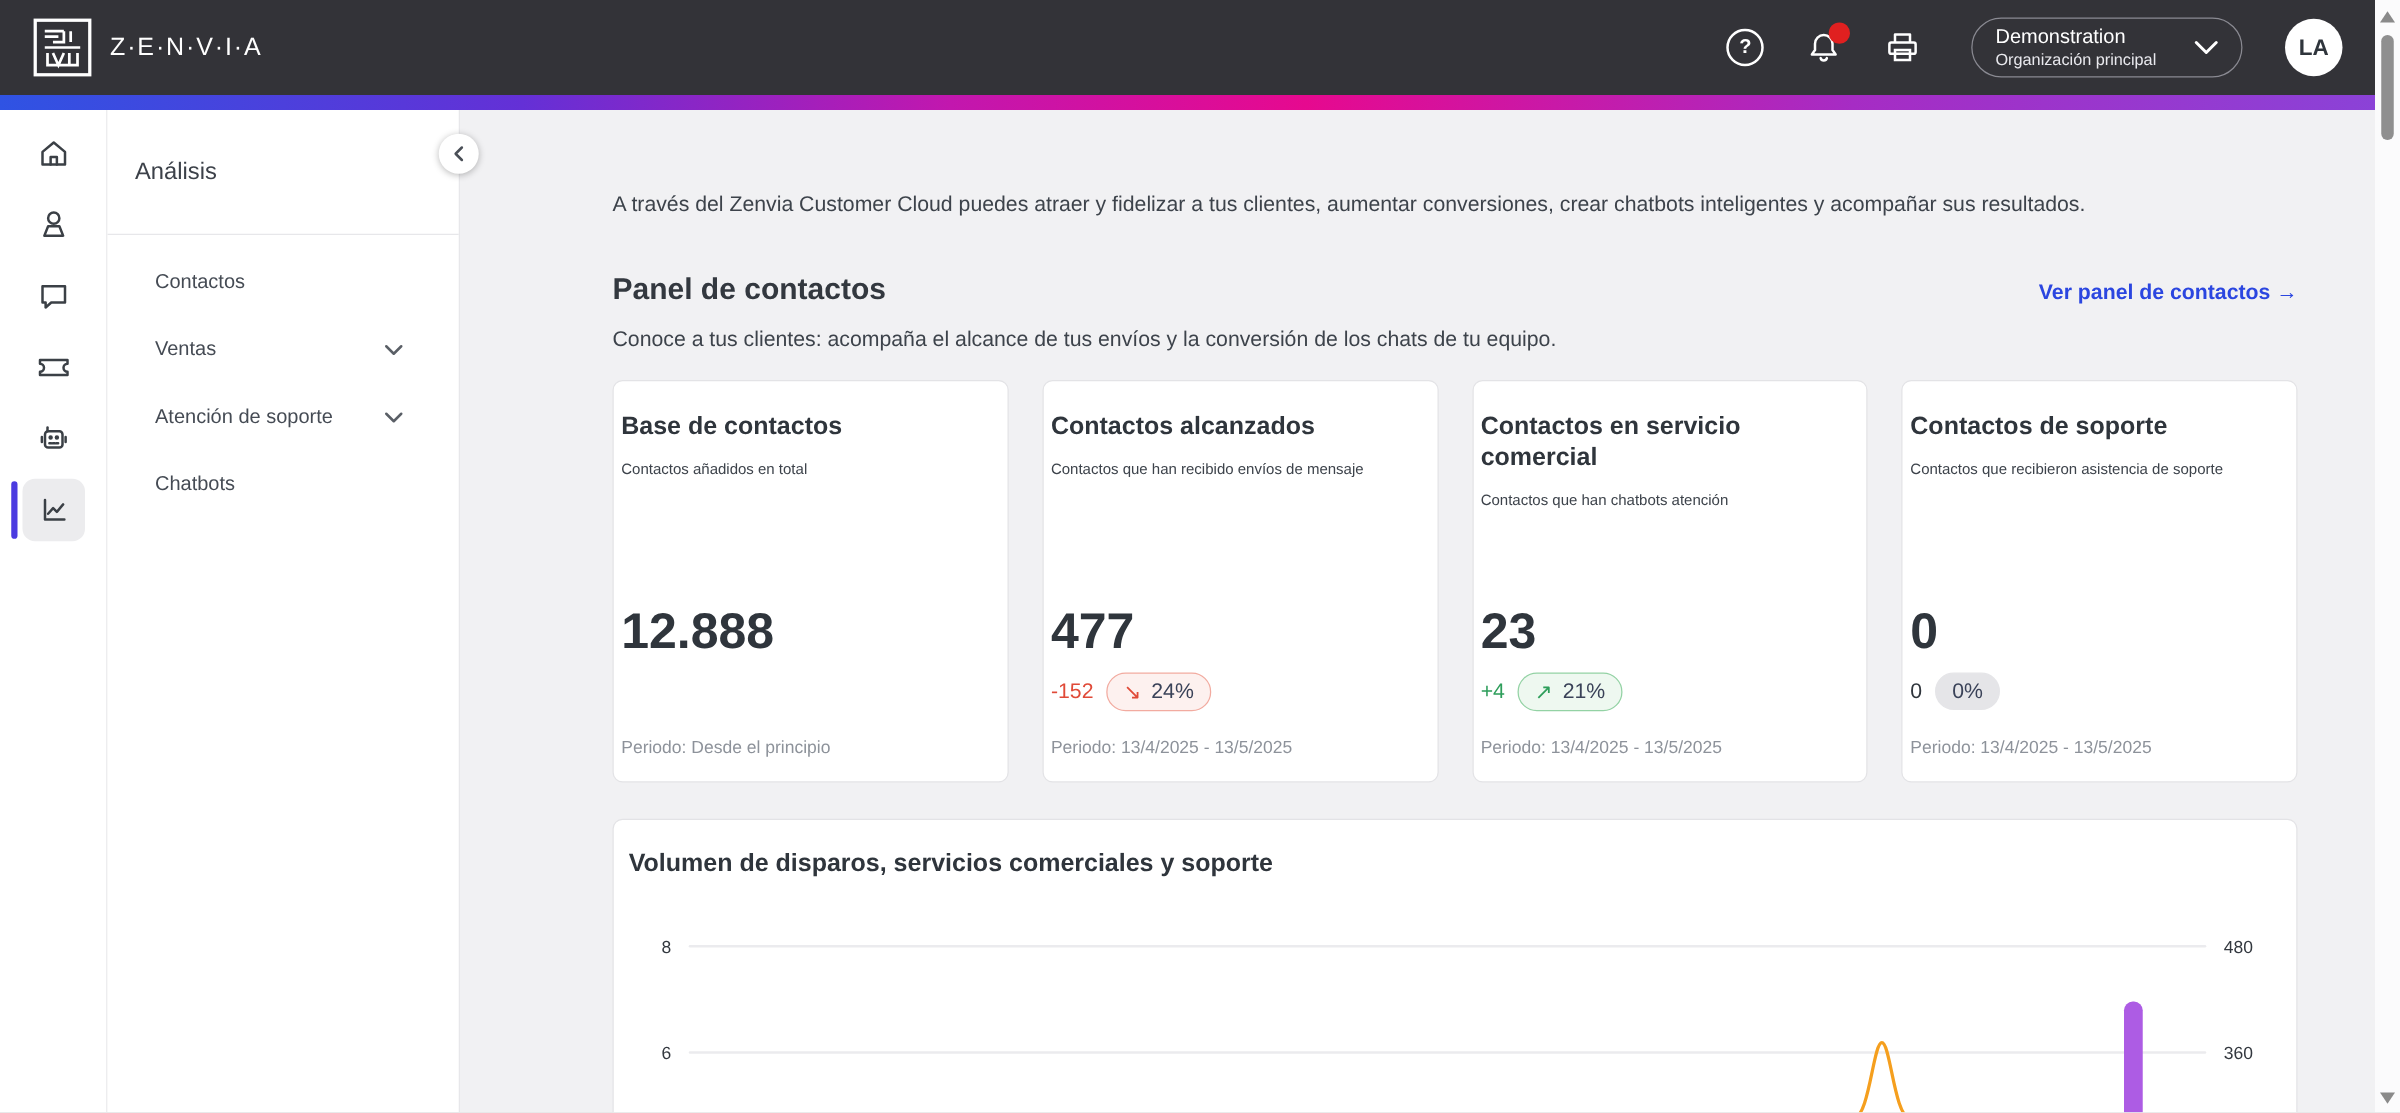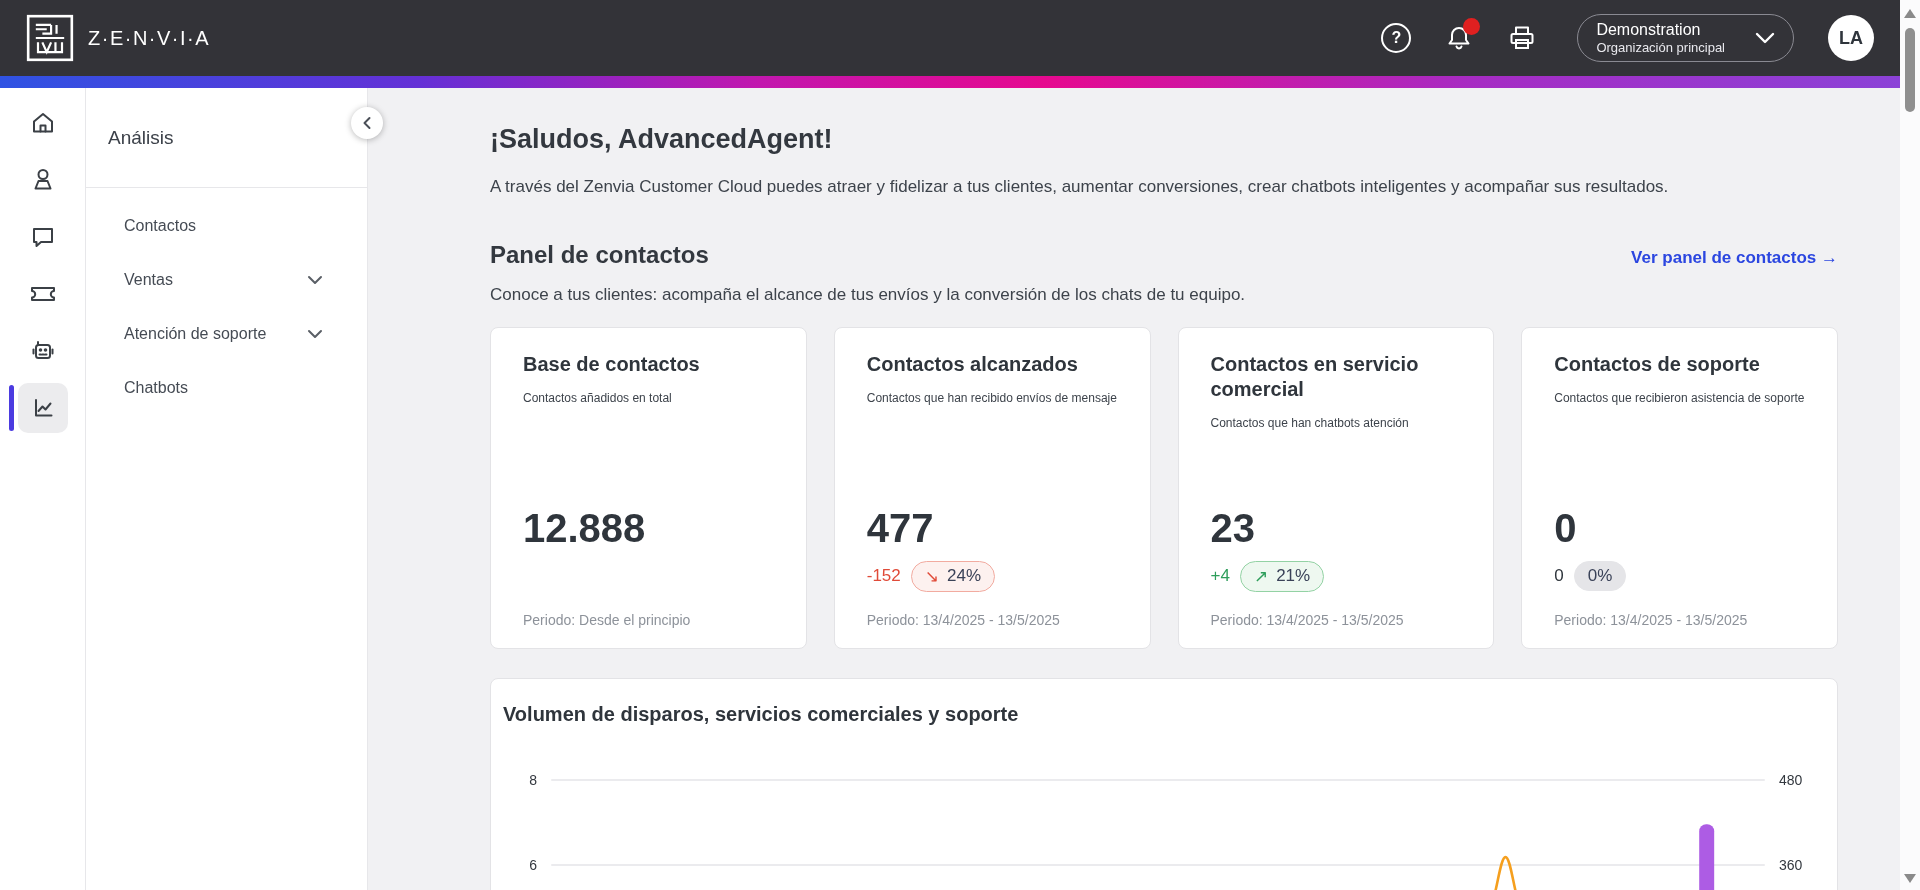--- a/index.html
+++ b/index.html
@@ -51,29 +51,29 @@
   .collapse-btn svg{stroke:#4a4f57;fill:none;stroke-width:2;stroke-linecap:round;stroke-linejoin:round;}
   .menu{padding-top:11px;}
   .menu-item{height:54px;display:flex;align-items:center;justify-content:space-between;
              padding:0 44px 0 38px;font-size:16px;color:#454b54;cursor:pointer;}
   .menu-item svg{stroke:#5a5f66;fill:none;stroke-width:2;stroke-linecap:round;stroke-linejoin:round;}
 
   
   .main{position:absolute;left:368px;top:88px;right:20px;bottom:0;background:#f1f1f3;
         padding:30px 62px 0 122px;box-sizing:border-box;overflow:hidden;}
   .greeting{margin:6px 0 0;font-size:27px;font-weight:bold;color:#33383f;}
-  .intro{margin-top:22px;font-size:17px;color:#3d434b;}
+  .intro{margin-top:36px;font-size:17px;color:#3d434b;}
   .panel-row{margin-top:44px;display:flex;align-items:baseline;justify-content:space-between;}
   .panel-title{font-size:24px;font-weight:bold;color:#33383f;}
   .panel-link{font-size:17px;font-weight:bold;color:#2b46e0;cursor:pointer;text-decoration:none;}
   .panel-sub{margin-top:16px;font-size:17px;color:#3d434b;}
 
   .cards{margin-top:22px;display:flex;gap:27px;}
   .card{flex:1;background:#fff;border:1px solid #e3e3e6;border-radius:8px;height:322px;
-        box-sizing:border-box;padding:24px 32px 20px;display:flex;flex-direction:column;}
+        box-sizing:border-box;padding:24px 6px 20px;display:flex;flex-direction:column;}
   .card-title{font-size:20px;font-weight:bold;color:#2f353c;line-height:1.25;}
   .card-sub{margin-top:12px;font-size:12px;color:#3d434b;line-height:1.6;}
   .card-value{margin-top:auto;font-size:40px;font-weight:bold;color:#2f353c;line-height:1;}
   .card-delta{height:32px;margin-top:12px;display:flex;align-items:center;gap:10px;font-size:17px;}
   .delta-num.down{color:#e04a38;} .delta-num.up{color:#2e9e5b;} .delta-num.neutral{color:#2f353c;}
   .badge{display:inline-flex;align-items:center;gap:8px;border-radius:16px;padding:4px 13px;
          font-size:17px;color:#3a4258;}
   .badge.down{background:#fdf1ef;border:1px solid #f2aba0;}
   .badge.up{background:#eef8f0;border:1px solid #93d2a4;}
   .badge.neutral{background:#e5e5e8;border:1px solid #e5e5e8;}
@@ -216,21 +216,20 @@
           <polyline points="2,2 8,8 14,2"></polyline>
         </svg>
       </div>
       <div class="menu-item">
         <span>Chatbots</span>
       </div>
     </div>
   </div>
 
   <div class="main">
-    <h1 class="greeting">¡Saludos, AdvancedAgent!</h1>
     <div class="intro">A través del Zenvia Customer Cloud puedes atraer y fidelizar a tus clientes, aumentar conversiones, crear chatbots inteligentes y acompañar sus resultados.</div>
 
     <div class="panel-row">
       <span class="panel-title">Panel de contactos</span>
       <a class="panel-link">Ver panel de contactos →</a>
     </div>
     <div class="panel-sub">Conoce a tus clientes: acompaña el alcance de tus envíos y la conversión de los chats de tu equipo.</div>
 
     <div class="cards">
 

